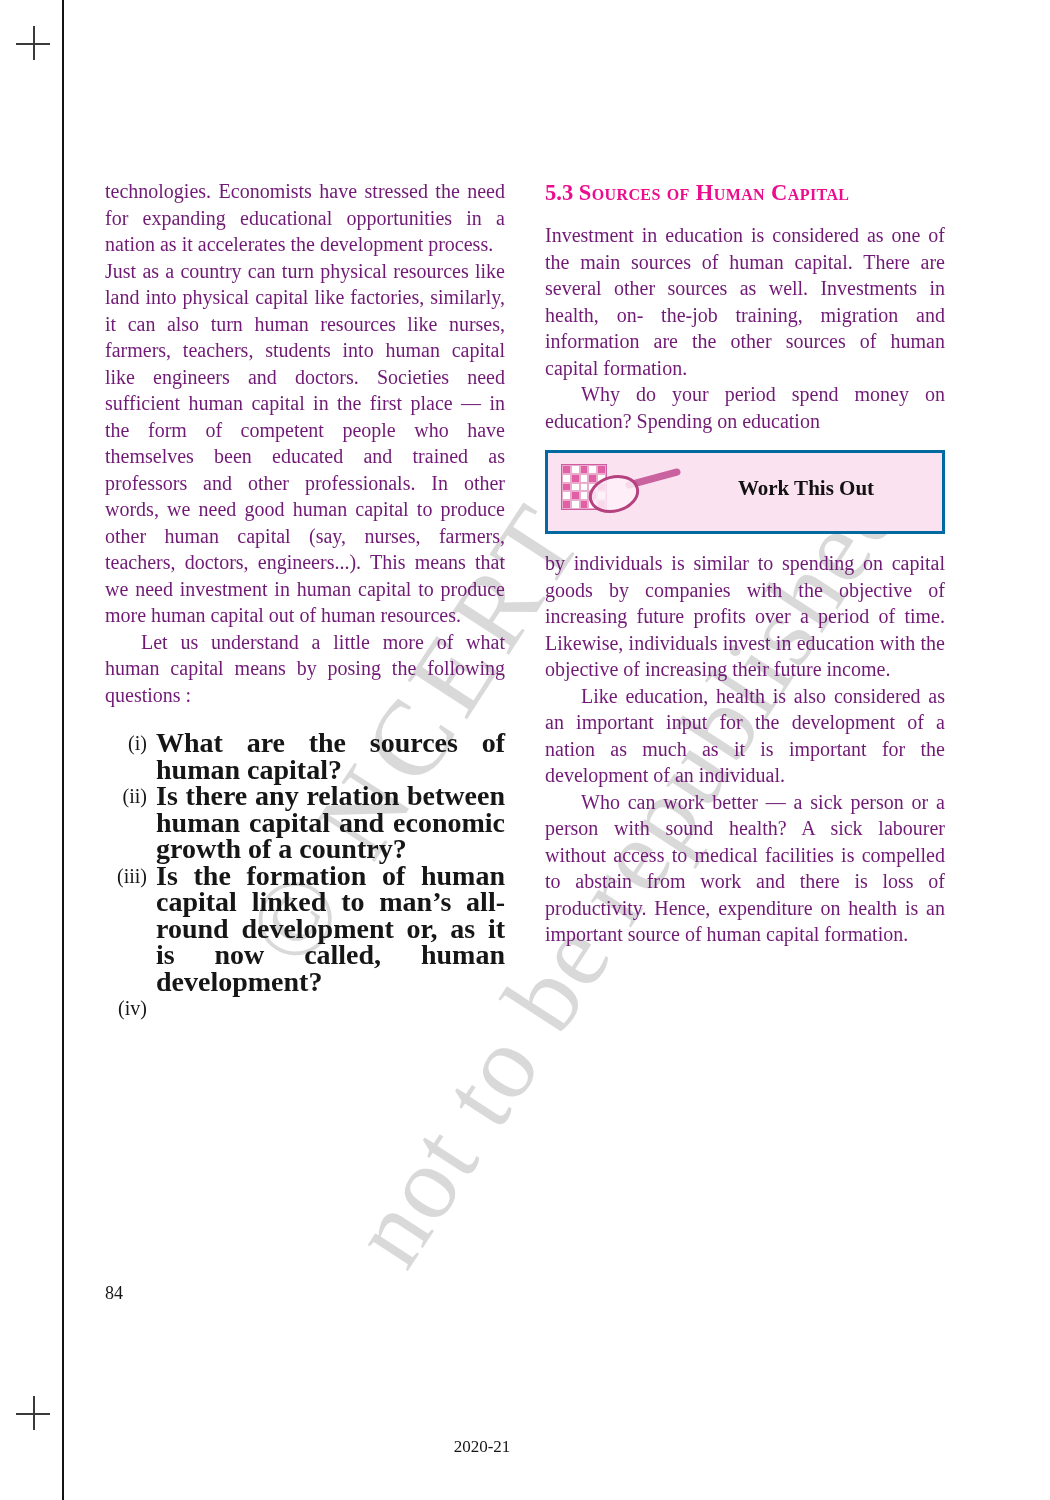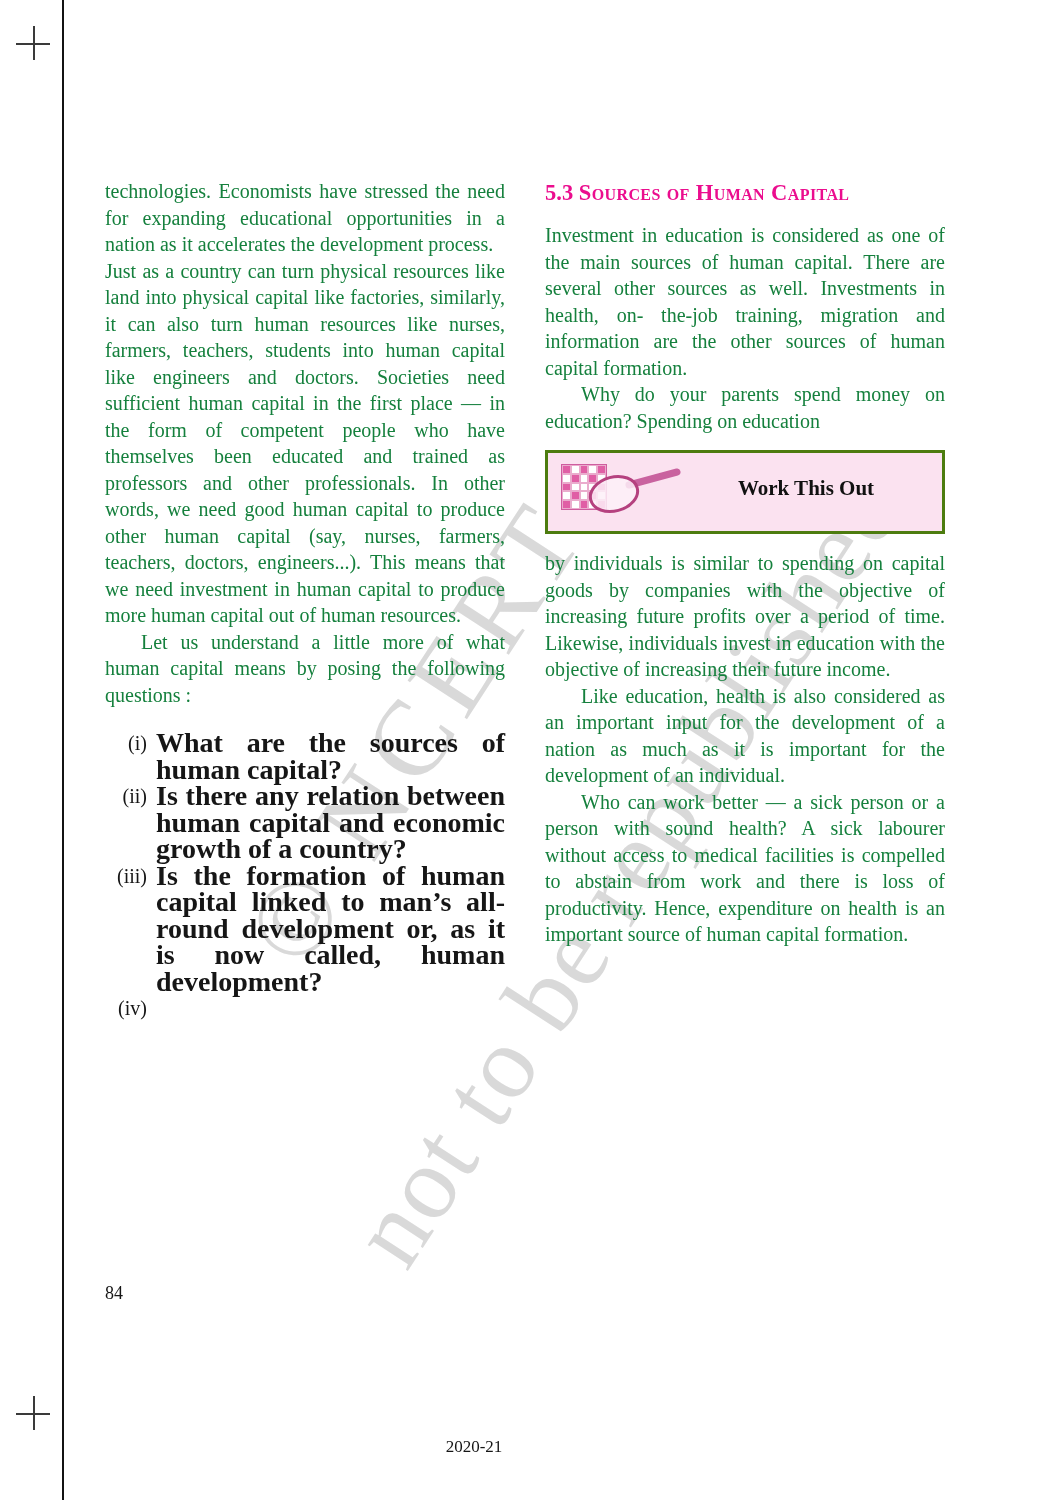--- a/index.html
+++ b/index.html
@@ -20,55 +20,55 @@
   .watermark{position:absolute;left:520px;top:800px;transform:translate(-50%,-50%) rotate(-57deg);
              z-index:0;text-align:center;color:#cdcdcd;opacity:0.75;white-space:nowrap;pointer-events:none;}
   .wm1{font-size:108px;letter-spacing:10px;}
   .wm2{font-size:104px;margin-top:130px;letter-spacing:2px;}
 
   
   .col{position:absolute;top:178px;width:400px;z-index:1;}
   .col-left{left:105px;}
   .col-right{left:545px;}
 
-  p.body{margin:0;font-size:20px;line-height:26.5px;text-align:justify;color:#15803d;}
+  p.body{margin:0;font-size:20px;line-height:26.5px;text-align:justify;color:#701a75;}
   .indent{text-indent:36px;}
   .sp{margin-top:12px;}
 
   h2.section{margin:28px 0 16px 0;font-size:22.5px;line-height:26px;font-weight:700;color:#eb0d8e;}
   h2.section .sc{font-variant:small-caps;letter-spacing:0.4px;}
   h2.first{margin-top:2px;}
 
   
   .qlist{margin-top:22px;}
   .qrow{display:grid;grid-template-columns:42px 1fr;column-gap:9px;}
   .qrow .ql{text-align:right;font-size:20px;line-height:26.5px;}
   .qrow .qt{font-size:28px;line-height:26.5px;text-align:justify;font-weight:bold;}
 
   
-  .workbox{margin-top:16px;margin-bottom:16px;border:3px solid #4d7c0f;background:#fbe2f0;
+  .workbox{margin-top:16px;margin-bottom:16px;border:3px solid #0369a1;background:#fbe2f0;
            padding:6px 13px 14px 13px;}
   .wb-head{display:flex;align-items:center;min-height:58px;}
   .wb-icons{position:relative;width:122px;height:58px;flex:none;}
   .xw{position:absolute;left:0;top:5px;width:46px;height:46px;display:grid;
       grid-template-columns:repeat(5,1fr);grid-template-rows:repeat(5,1fr);
       border:1.5px solid #cf5d9f;background:#ffffff;box-sizing:border-box;}
   .xw span{border:0.5px solid #eaaccd;box-sizing:border-box;}
   .xw span.f{background:#e05fa5;}
   .mag{position:absolute;left:26px;top:0;}
   .wb-title{flex:1;text-align:center;font-weight:700;font-size:21px;color:#111;}
   .wb-item{display:grid;grid-template-columns:26px 1fr;margin-top:4px;}
   .wb-bullet{width:0;height:0;border-left:11px solid #222;border-top:7px solid transparent;
              border-bottom:7px solid transparent;margin-top:6px;margin-left:2px;}
 
   
   .pageno{position:absolute;left:105px;top:1283px;font-size:18px;z-index:1;}
   .footer-right{position:absolute;left:545px;top:1285px;width:400px;text-align:right;
                 font-size:16.5px;letter-spacing:1px;z-index:1;}
-  .footer-bottom{position:absolute;left:4px;top:1437px;width:940px;text-align:center;
+  .footer-bottom{position:absolute;left:12px;top:1437px;width:940px;text-align:center;
                  font-size:17px;z-index:1;}
 </style>
 </head>
 <body>
 
 <div class="page">
 
   <div class="crop-mark crop-top"></div>
   <div class="crop-mark crop-bottom"></div>
   <div class="edge-rule"></div>
@@ -104,21 +104,21 @@
     </div>
   </div>
 
   <div class="col col-right">
     <h2 class="section first">
       <span>5.3</span>
       <span class="sc">Sources of Human Capital</span>
     </h2>
 
     <p class="body">Investment in education is considered as one of the main sources of human capital. There are several other sources as well. Investments in health, on- the-job training, migration and information are the other sources of human capital formation.</p>
-    <p class="body indent">Why do your parents spend money on education? Spending on education</p>
+    <p class="body indent">Why do your period spend money on education? Spending on education</p>
 
     <div class="workbox">
       <div class="wb-head">
         <div class="wb-icons">
           <div class="xw">
             <span class="f"></span>
               <span></span>
               <span class="f"></span>
               <span></span>
               <span class="f"></span>

